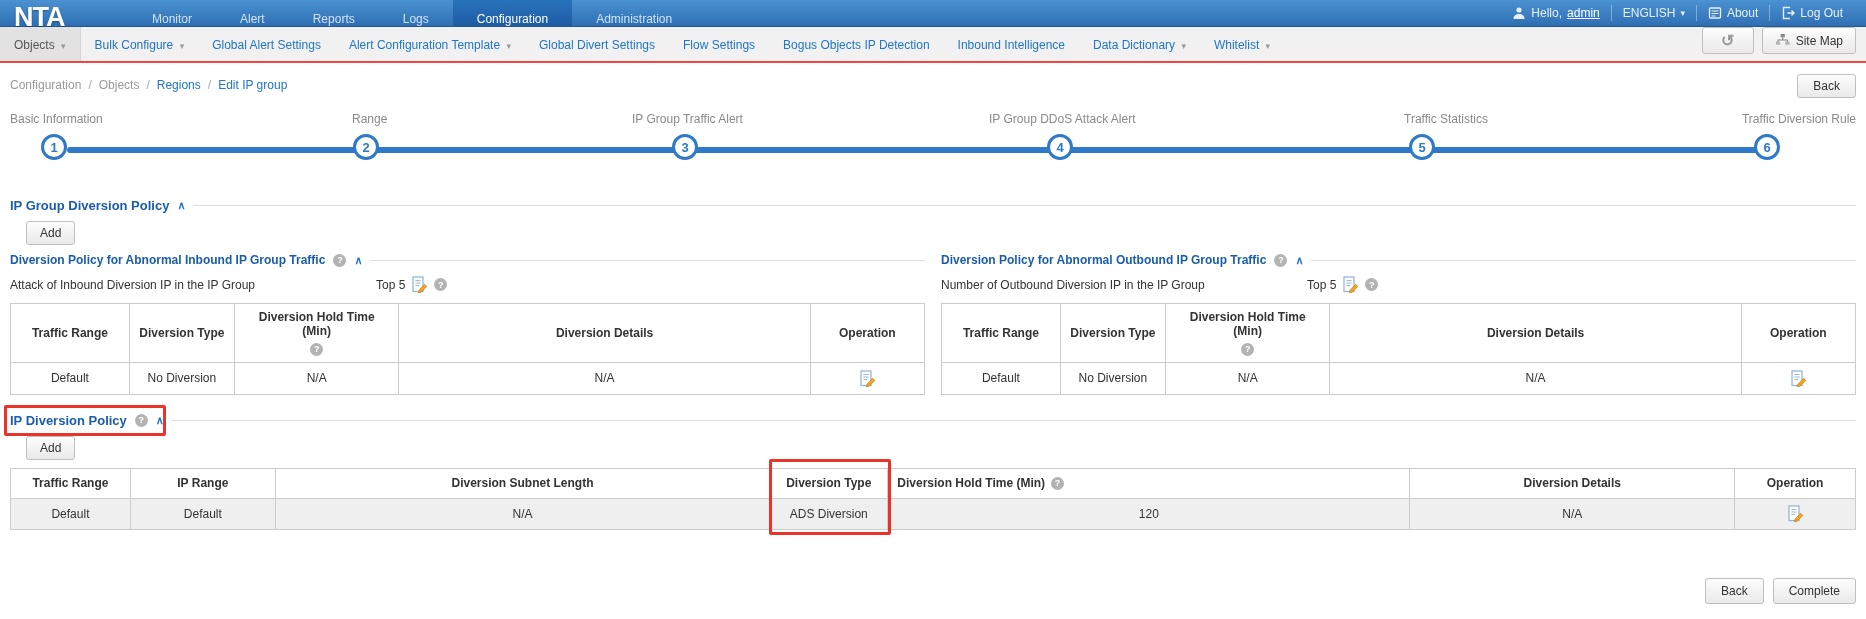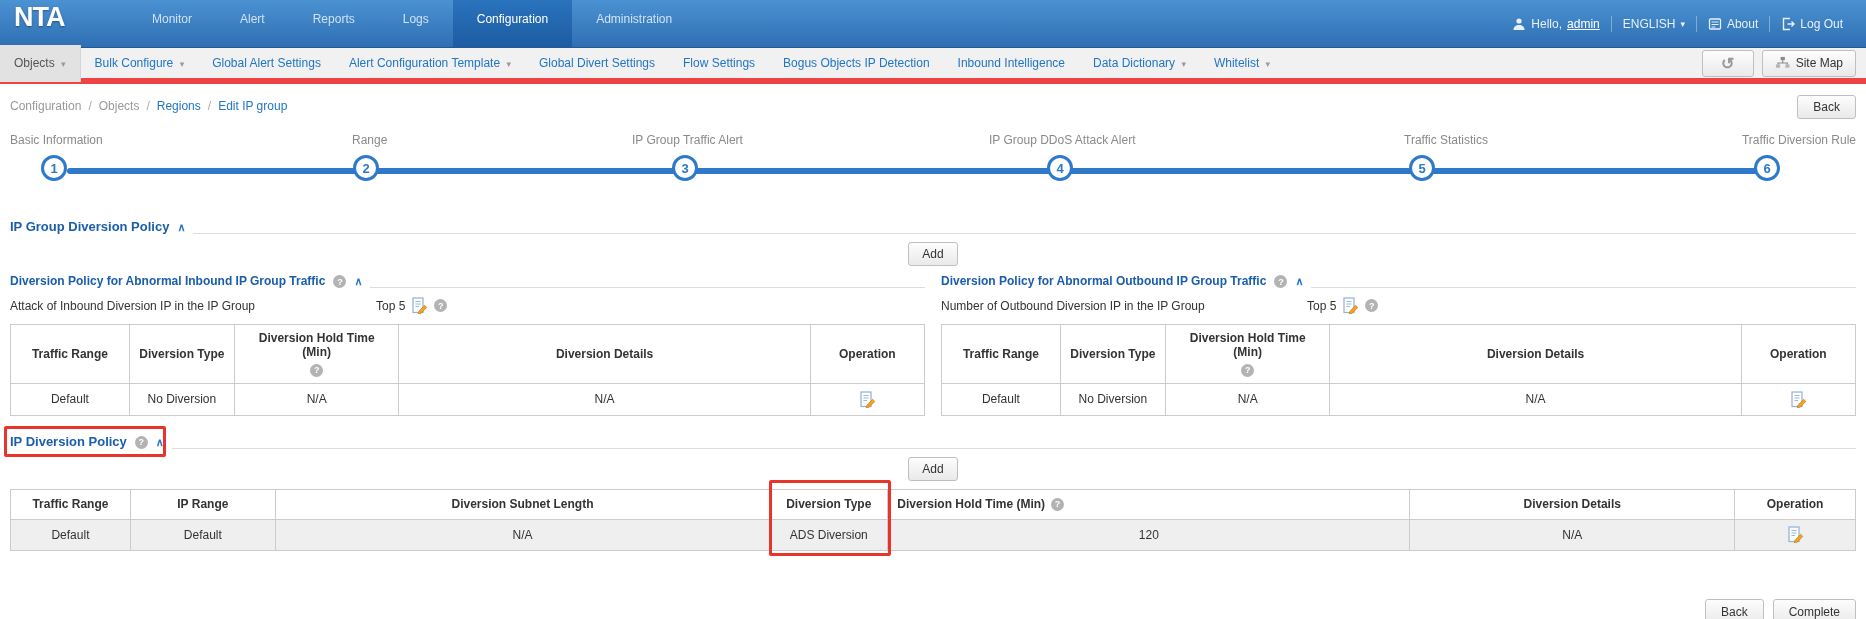--- a/index.html
+++ b/index.html
@@ -1,35 +1,35 @@
 <!DOCTYPE html>
 <html><head>
 <meta charset="utf-8">
 <style>
   * { margin:0; padding:0; box-sizing:border-box; }
   html,body { width:1866px; height:619px; overflow:hidden; background:#fff;
     font-family:"Liberation Sans", sans-serif; font-size:12px; color:#333; }
 
   
-  .navbar { height:48px; background:linear-gradient(#4b92d2,#2e6fb3);
+  .navbar { height:27px; background:linear-gradient(#4b92d2,#2e6fb3);
     display:flex; align-items:stretch; border-bottom:1px solid #24588f; }
   .logo { color:#fff; font-size:27px; font-weight:bold; letter-spacing:-1px;
     padding:2px 18px 0 14px; text-shadow:0 1px 2px rgba(0,0,0,.35); width:128px; }
   .nav-items { display:flex; }
   .nav-item { color:#cfe2f5; padding:0 24px; line-height:38px; cursor:pointer; }
   .nav-item.active { background:linear-gradient(#2a73bd,#1c5ca2); color:#fff; }
   .nav-right { margin-left:auto; display:flex; align-items:center; color:#e7f0fa; padding-right:12px; }
   .nav-right .seg { display:flex; align-items:center; gap:5px; padding:0 11px; height:16px; }
   .nav-right .seg + .seg { border-left:1px solid rgba(255,255,255,.35); }
   .nav-right .uname { text-decoration:underline; color:#fff; }
   .nav-caret { font-size:9px; color:#e7f0fa; }
 
   
-  .subnav { height:36px; background:#f1f1f1; border-bottom:6px solid #ef4444;
-    display:flex; align-items:center; }
+  .subnav { height:36px; background:#f1f1f1; border-bottom:2px solid #ef4444;
+    display:flex; }
   .subnav-item { padding:0 14px; line-height:36px; color:#2176c7; cursor:pointer; white-space:nowrap; }
   .subnav-item .caret { color:#9a9a9a; font-size:9px; margin-left:3px; }
   .subnav-item.active { background:#e2e2e2; color:#555; border-right:1px solid #d5d5d5; }
   .subnav-right { margin-left:auto; display:flex; gap:8px; padding-right:10px; }
   .btn { display:inline-flex; align-items:center; justify-content:center; gap:6px;
     background:linear-gradient(#fdfdfd,#e9e9e9); border:1px solid #bfbfbf; border-radius:3px;
     color:#333; font-size:12px; cursor:pointer; }
   .btn-icon { width:52px; height:27px; color:#999; font-size:16px; font-weight:bold; }
   .btn-sitemap { height:27px; padding:0 12px; }
 
@@ -45,29 +45,29 @@
   
   .stepper { position:relative; height:66px; margin-top:4px; }
   .step-label { position:absolute; top:6px; color:#8a8a8a; }
   .step-line { position:absolute; top:41px; left:57px; right:96px; height:6px;
     background:#2e79c9; border-radius:3px; }
   .step-circle { position:absolute; top:28px; width:26px; height:26px; border:3px solid #2e79c9;
     border-radius:50%; background:#fff; color:#2e79c9; font-weight:bold; font-size:13px;
     display:flex; align-items:center; justify-content:center; }
 
   
-  .section-row { display:flex; align-items:flex-end; gap:8px; }
+  .section-row { display:flex; align-items:center; gap:8px; }
   .section-title { color:#1a5dab; font-weight:bold; font-size:13px; white-space:nowrap; }
   .sub-title { color:#1a5dab; font-weight:bold; font-size:12px; white-space:nowrap; }
   .rule { flex:1; border-top:1px solid #ddd; height:0; }
   .collapse { color:#2176c7; font-size:11px; font-weight:bold; cursor:pointer; }
   .help { display:inline-flex; width:13px; height:13px; border-radius:50%; background:#b3b3b3;
     color:#fff; font-size:9px; font-weight:bold; align-items:center; justify-content:center;
     cursor:pointer; flex:none; }
-  .add-row { display:flex; justify-content:center; margin:8px 0; }
+  .add-row { display:flex; justify-content:flex-start; margin:8px 16px; }
   .btn-add { padding:4px 13px; }
 
   
   table { border-collapse:collapse; width:100%; background:#fff; }
   th, td { border:1px solid #ccc; text-align:center; font-size:12px; padding:6px 9px; color:#333; }
   th { font-weight:bold; }
   .panel-row { display:flex; gap:16px; margin-top:6px; }
   .panel { flex:1; min-width:0; }
   .count-row { display:flex; align-items:center; margin:9px 0 10px 0; gap:6px; }
   .count-label { width:360px; color:#333; }

